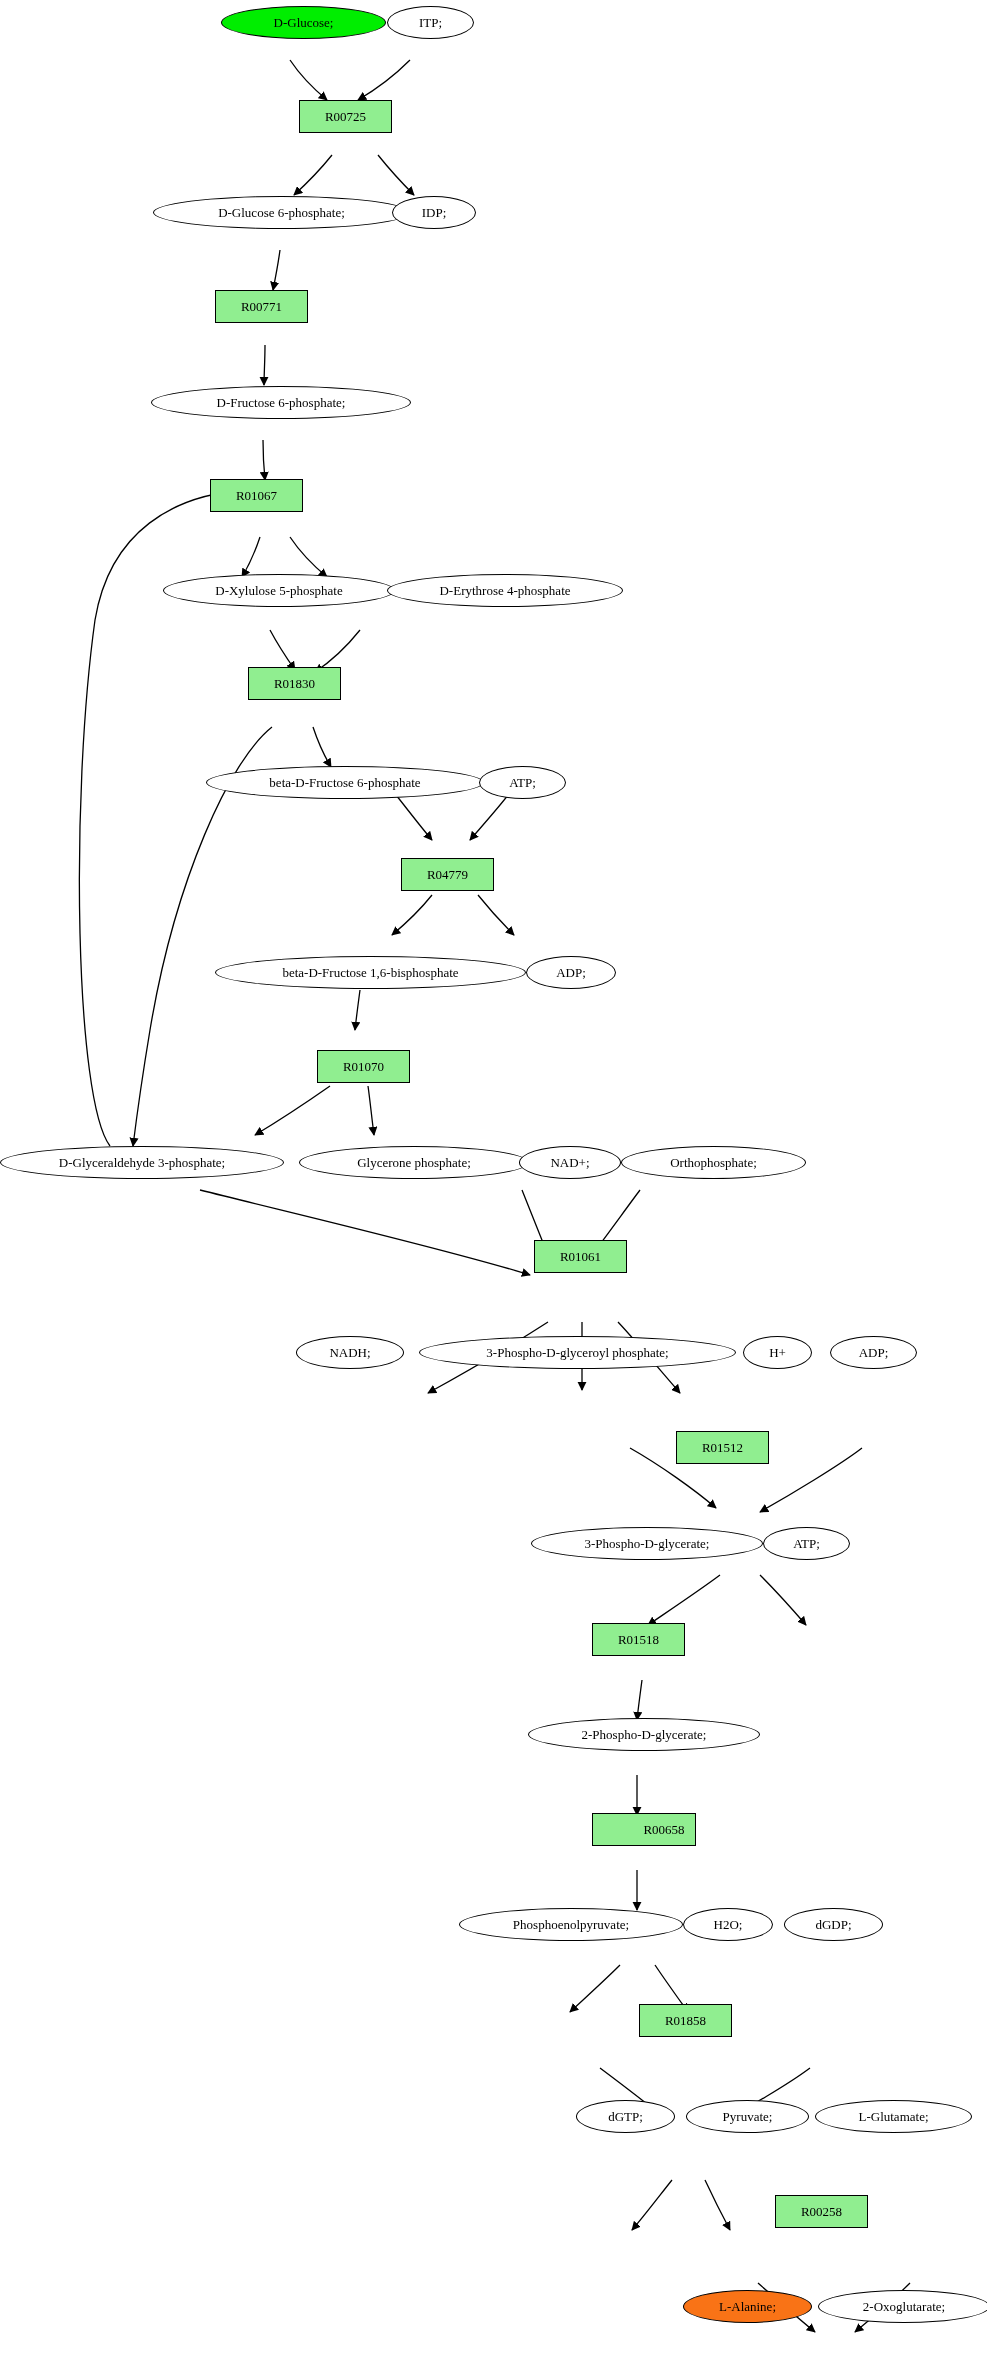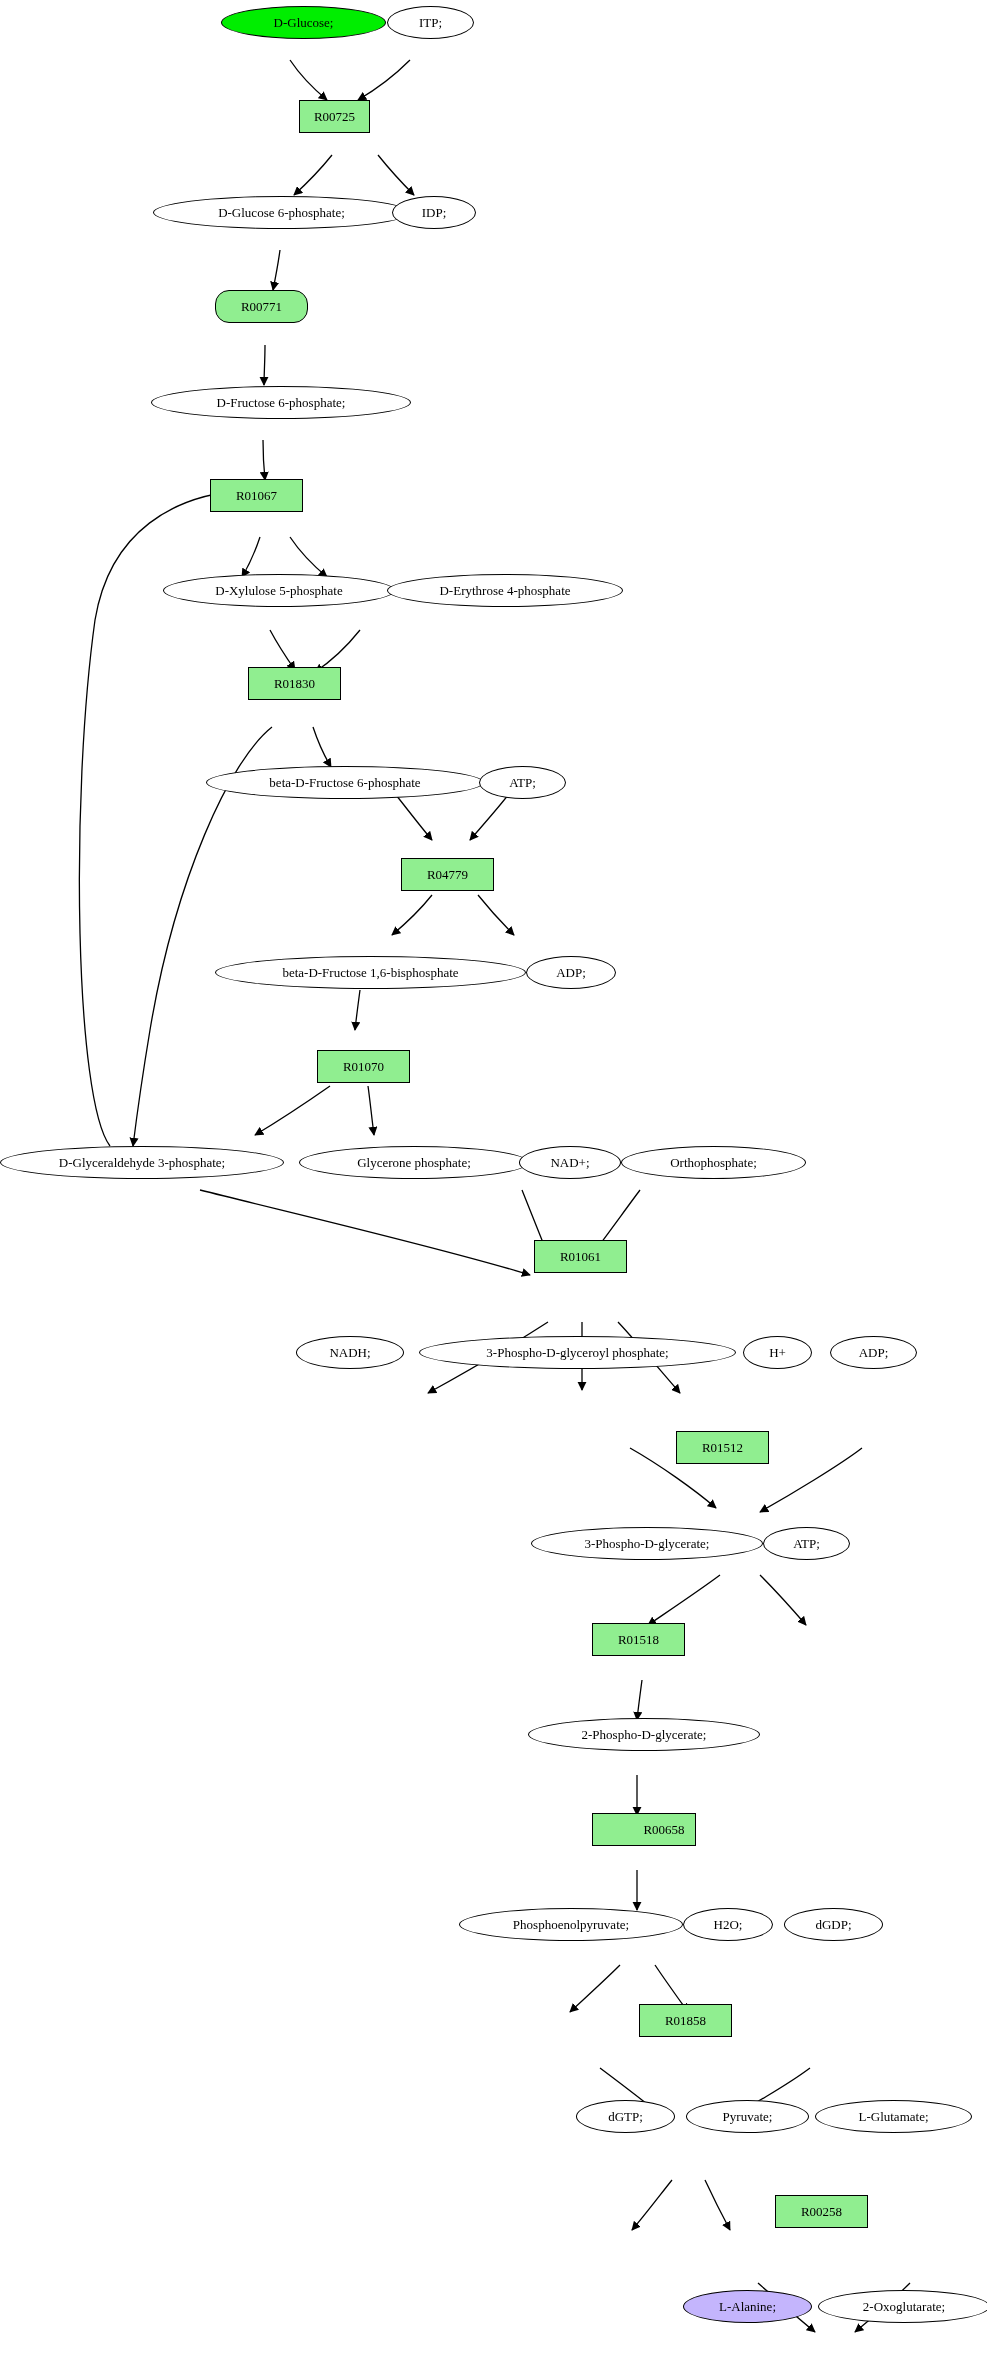--- a/index.html
+++ b/index.html
@@ -40,21 +40,21 @@
   .node.ellipse {
     border: 1px solid #000000;
     border-radius: 50%;
     background: #ffffff;
     text-align: center;
   }
   .node.ellipse.glucose {
     background: #00ee00;
   }
   .node.ellipse.alanine {
-    background: #c4b5fd;
+    background: #f97316;
   }
   .node.rect {
     border: 1px solid #000000;
     background: #90ee90;
   }
 </style>
 </head>
 <body>
 
 <div id="canvas">
@@ -157,30 +157,30 @@
     </g>
   </svg>
 
   <div id="nodes">
       <div class="node ellipse glucose" style="left: 221px; top: 6px; width: 165px; height: 33px;">
         <span>D-Glucose;</span>
       </div>
       <div class="node ellipse " style="left: 387px; top: 6px; width: 87px; height: 33px;">
         <span>ITP;</span>
       </div>
-      <div class="node rect " style="left: 299px; top: 100px; width: 71px; height: 33px;">
+      <div class="node rect " style="left: 299px; top: 100px; width: 93px; height: 33px;">
         <span>R00725</span>
       </div>
       <div class="node ellipse " style="left: 153px; top: 196px; width: 257px; height: 33px;">
         <span>D-Glucose 6-phosphate;</span>
       </div>
       <div class="node ellipse " style="left: 392px; top: 196px; width: 84px; height: 33px;">
         <span>IDP;</span>
       </div>
-      <div class="node rect " style="left: 215px; top: 290px; width: 93px; height: 33px; border-radius: 14px;">
+      <div class="node rect " style="left: 215px; top: 290px; width: 93px; height: 33px;">
         <span>R00771</span>
       </div>
       <div class="node ellipse " style="left: 151px; top: 386px; width: 260px; height: 33px;">
         <span>D-Fructose 6-phosphate;</span>
       </div>
       <div class="node rect " style="left: 210px; top: 479px; width: 93px; height: 33px;">
         <span>R01067</span>
       </div>
       <div class="node ellipse " style="left: 163px; top: 574px; width: 232px; height: 33px;">
         <span>D-Xylulose 5-phosphate</span>

